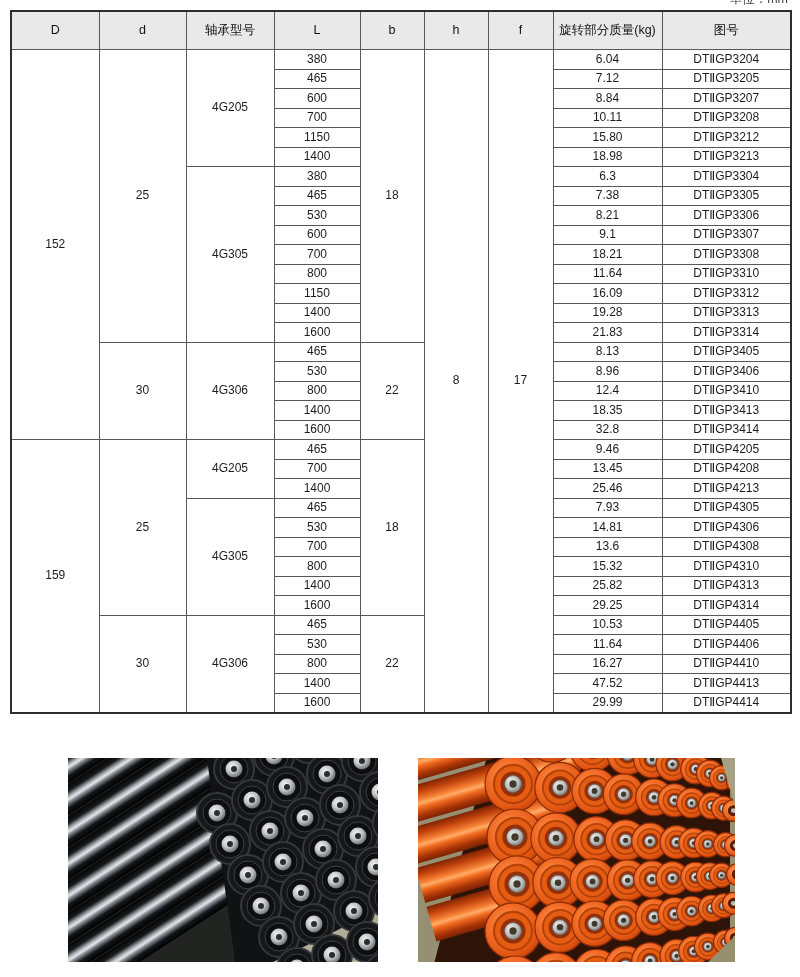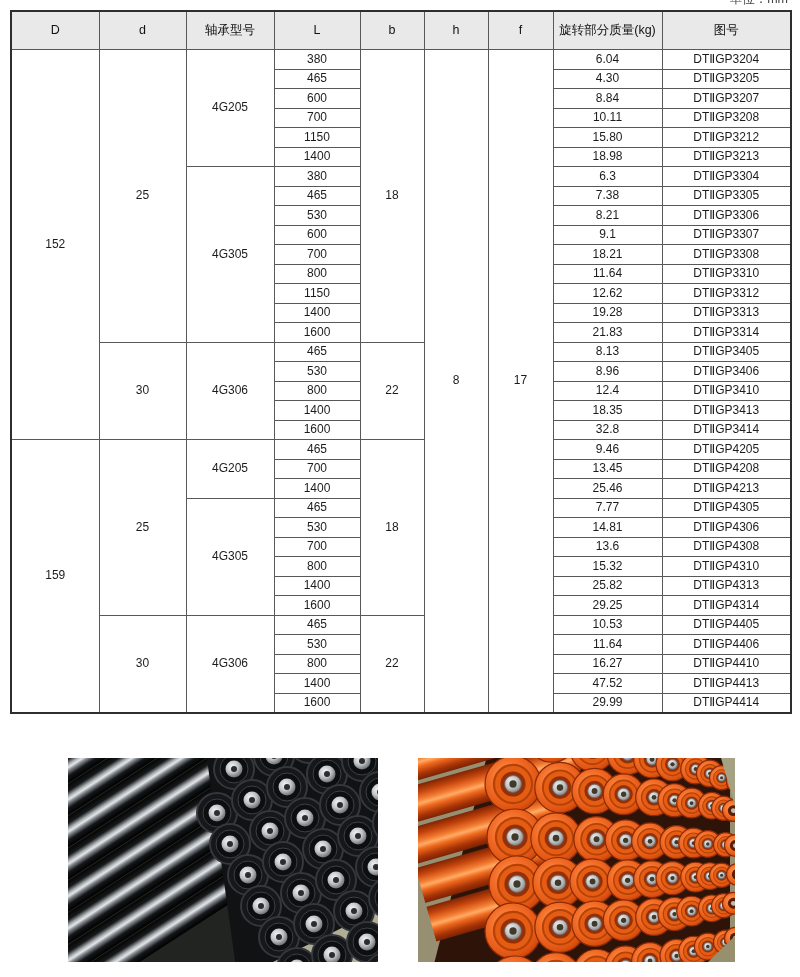--- a/index.html
+++ b/index.html
@@ -70,21 +70,21 @@
         <td rowspan="6">4G205</td>
         <td>380</td>
         <td rowspan="15">18</td>
         <td rowspan="34">8</td>
         <td rowspan="34">17</td>
         <td>6.04</td>
         <td>DTⅡGP3204</td>
       </tr>
       <tr>
         <td>465</td>
-        <td>4.30</td>
+        <td>7.12</td>
         <td>DTⅡGP3205</td>
       </tr>
       <tr>
         <td>600</td>
         <td>8.84</td>
         <td>DTⅡGP3207</td>
       </tr>
       <tr>
         <td>700</td>
         <td>10.11</td>
@@ -126,21 +126,21 @@
         <td>18.21</td>
         <td>DTⅡGP3308</td>
       </tr>
       <tr>
         <td>800</td>
         <td>11.64</td>
         <td>DTⅡGP3310</td>
       </tr>
       <tr>
         <td>1150</td>
-        <td>12.62</td>
+        <td>16.09</td>
         <td>DTⅡGP3312</td>
       </tr>
       <tr>
         <td>1400</td>
         <td>19.28</td>
         <td>DTⅡGP3313</td>
       </tr>
       <tr>
         <td>1600</td>
         <td>21.83</td>
@@ -189,21 +189,21 @@
         <td>DTⅡGP4208</td>
       </tr>
       <tr>
         <td>1400</td>
         <td>25.46</td>
         <td>DTⅡGP4213</td>
       </tr>
       <tr>
         <td rowspan="6">4G305</td>
         <td>465</td>
-        <td>7.77</td>
+        <td>7.93</td>
         <td>DTⅡGP4305</td>
       </tr>
       <tr>
         <td>530</td>
         <td>14.81</td>
         <td>DTⅡGP4306</td>
       </tr>
       <tr>
         <td>700</td>
         <td>13.6</td>

